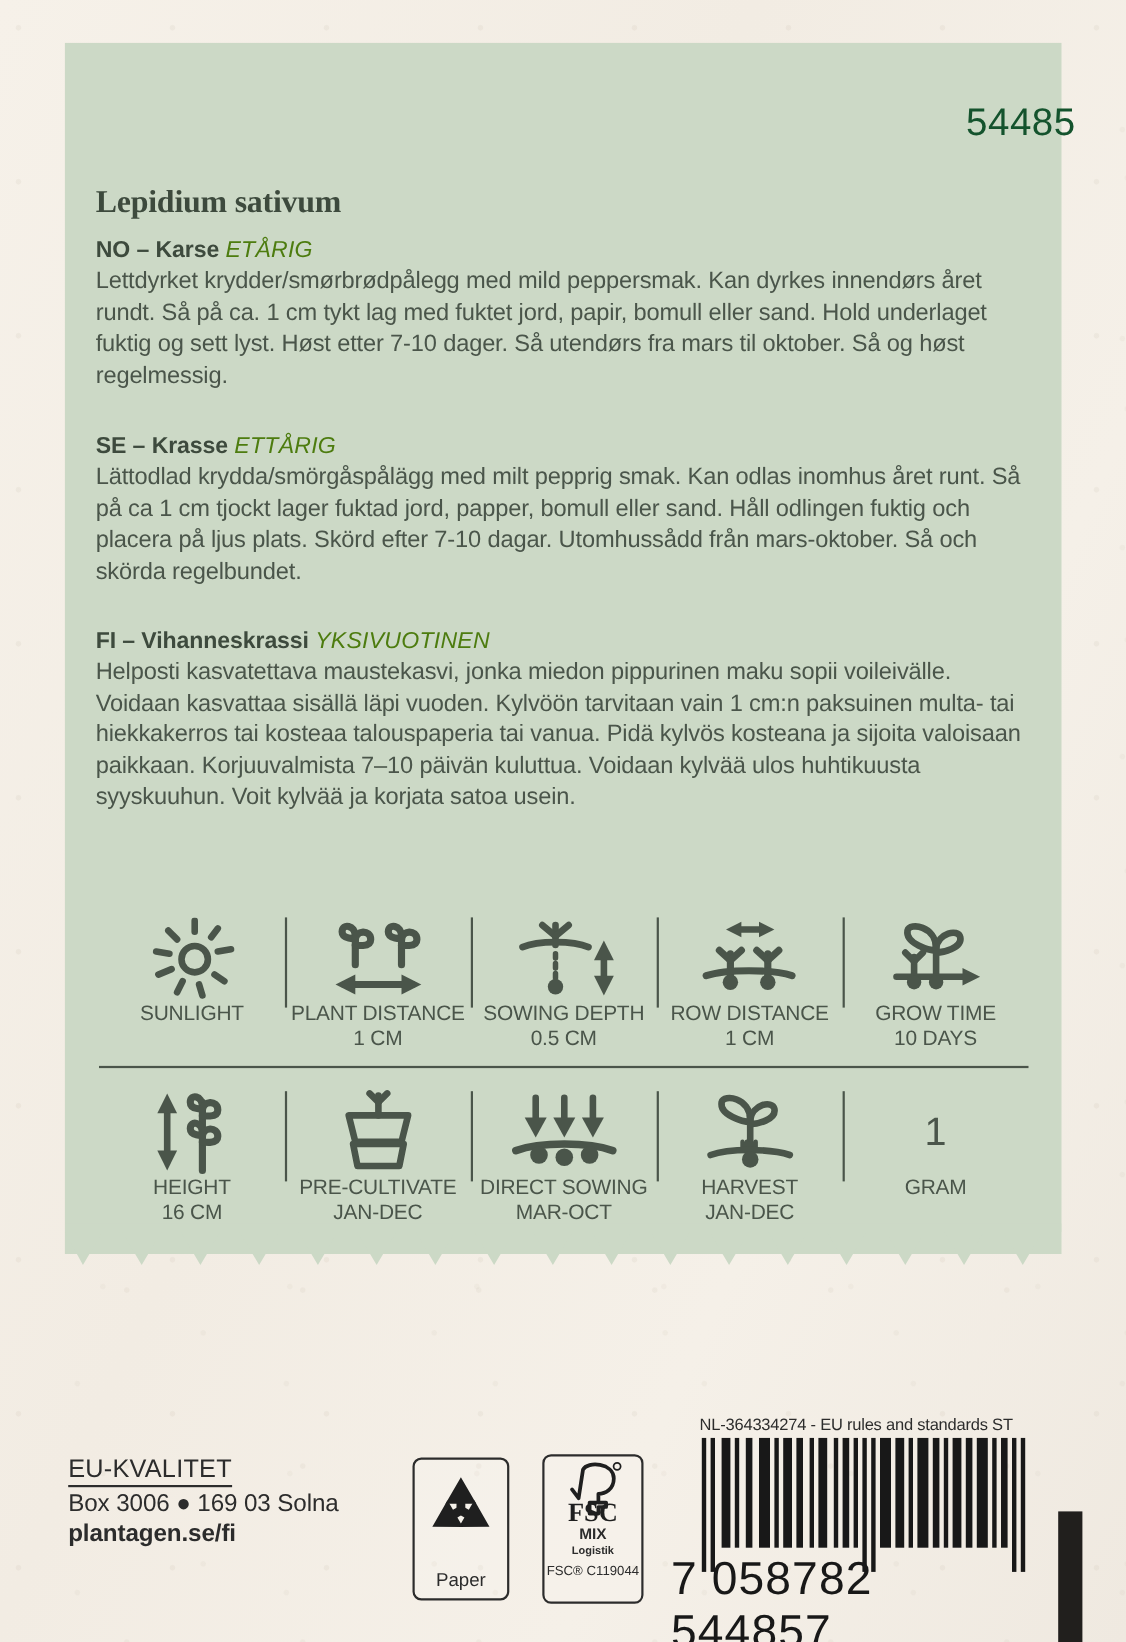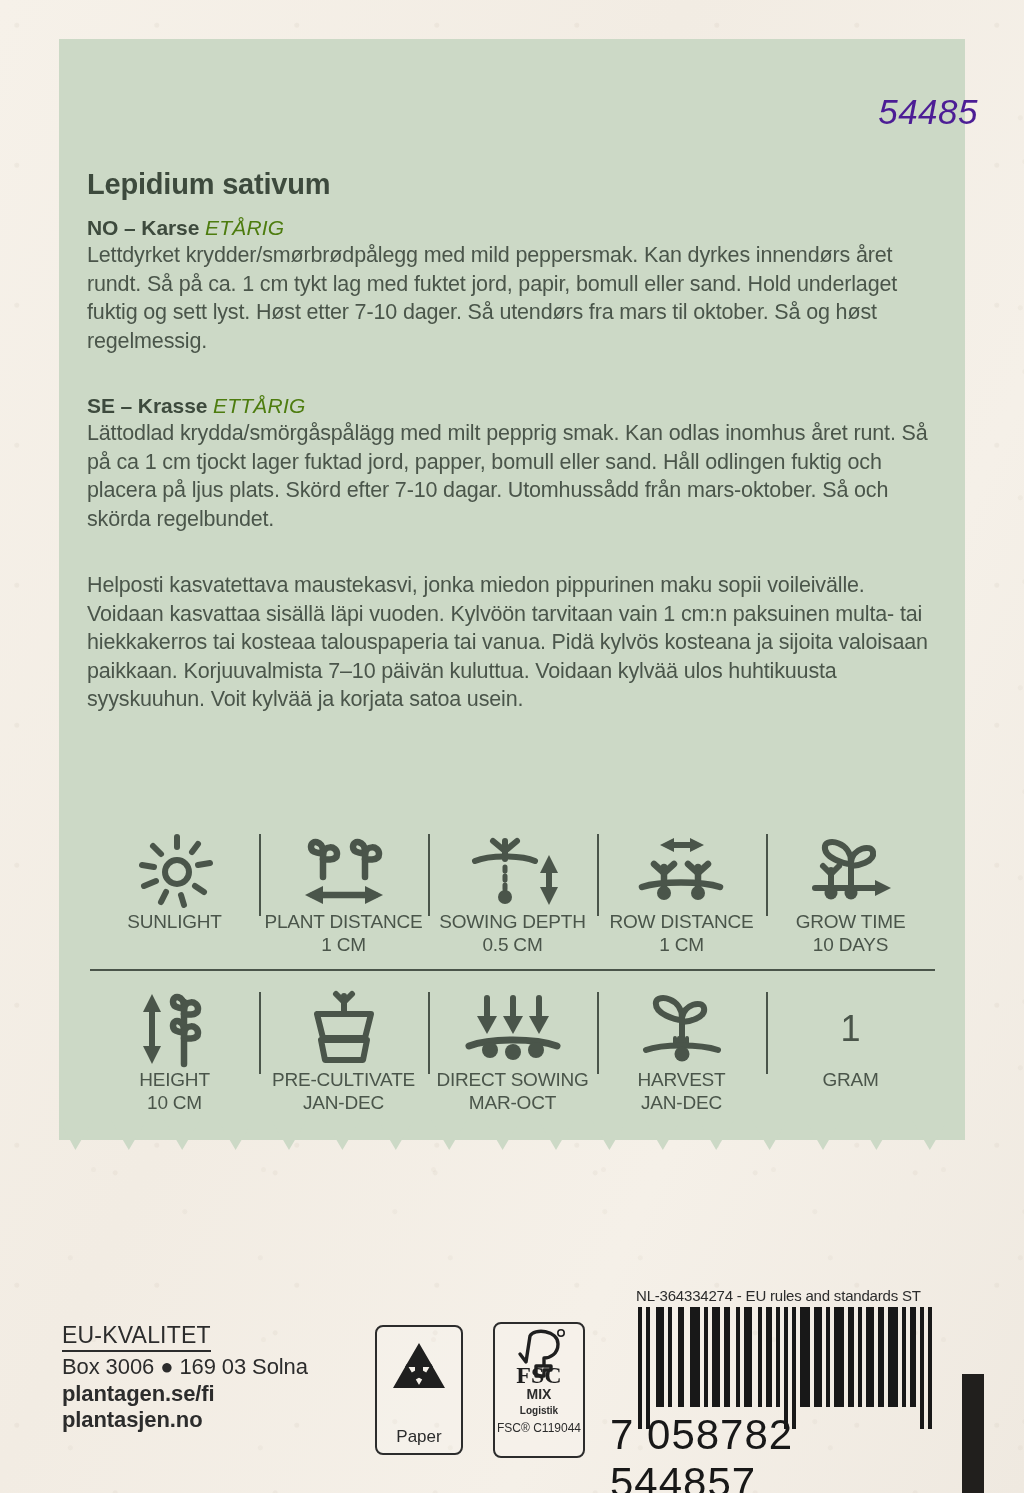--- a/index.html
+++ b/index.html
@@ -47,33 +47,33 @@
     height: 46px;
     display: block;
   }
 
   .code-number {
     position: absolute;
     right: 46px;
     top: 92px;
     font-size: 35px;
     font-weight: 500;
-    font-style: italic;
-    color: #4c1d95;
+    color: #14532d;
     letter-spacing: .5px;
   }
 
   .title-latin {
     position: absolute;
     left: 87px;
     top: 168px;
     font-size: 29px;
     font-weight: bold;
     color: #3d4a3d;
     letter-spacing: -.2px;
+    font-family: Liberation Serif, serif;
   }
 
   .lang-block { position: absolute; left: 87px; width: 852px; }
   .lang-head {
     font-size: 21px;
     font-weight: bold;
     color: #3d4a3d;
     margin: 0 0 1px 0;
     letter-spacing: -.1px;
   }
@@ -291,20 +291,21 @@
   <div class="lang-head"><span>NO – Karse </span><span class="ital">ETÅRIG</span></div>
   <p class="lang-body">Lettdyrket krydder/smørbrødpålegg med mild peppersmak. Kan dyrkes innendørs året rundt. Så på ca. 1 cm tykt lag med fuktet jord, papir, bomull eller sand. Hold underlaget fuktig og sett lyst. Høst etter 7-10 dager. Så utendørs fra mars til oktober. Så og høst regelmessig.</p>
 </div>
 
 <div class="lang-block" id="se-block">
   <div class="lang-head"><span>SE – Krasse </span><span class="ital">ETTÅRIG</span></div>
   <p class="lang-body">Lättodlad krydda/smörgåspålägg med milt pepprig smak. Kan odlas inomhus året runt. Så på ca 1 cm tjockt lager fuktad jord, papper, bomull eller sand. Håll odlingen fuktig och placera på ljus plats. Skörd efter 7-10 dagar. Utomhussådd från mars-oktober. Så och skörda regelbundet.</p>
 </div>
 
 <div class="lang-block" id="fi-block">
+  <div class="lang-head"><span>FI – Vihanneskrassi </span><span class="ital">YKSIVUOTINEN</span></div>
   <p class="lang-body">Helposti kasvatettava maustekasvi, jonka miedon pippurinen maku sopii voileivälle. Voidaan kasvattaa sisällä läpi vuoden. Kylvöön tarvitaan vain 1 cm:n paksuinen multa- tai hiekkakerros tai kosteaa talouspaperia tai vanua. Pidä kylvös kosteana ja sijoita valoisaan paikkaan. Korjuuvalmista 7–10 päivän kuluttua. Voidaan kylvää ulos huhtikuusta syyskuuhun. Voit kylvää ja korjata satoa usein.</p>
 </div>
 
 <div class="icon-row" id="icon-row-1">
 
   <div class="icon-cell">
     <div class="icon-art">
       <svg width="78" height="74" viewBox="0 0 78 74">
         <g stroke="#4a554a" stroke-width="6" stroke-linecap="round" fill="none">
           <circle cx="41" cy="38" r="12"></circle>
@@ -428,21 +429,21 @@
         <g stroke="#4a554a" stroke-width="6.5" fill="none" stroke-linecap="round" stroke-linejoin="round">
           <path d="M52 74 L52 12"></path>
           <path d="M52 16 C52 6, 41 4, 41 12 C41 19, 52 18, 52 18"></path>
           <path d="M52 20 C52 10, 66 10, 66 19 C66 27, 52 24, 52 24"></path>
           <path d="M52 40 C52 30, 41 28, 41 36 C41 43, 52 42, 52 42"></path>
           <path d="M52 44 C52 34, 66 34, 66 43 C66 51, 52 48, 52 48"></path>
         </g>
       </svg>
     </div>
     <div class="icon-label">HEIGHT</div>
-    <div class="icon-value">10 CM</div>
+    <div class="icon-value">16 CM</div>
   </div>
 
   <div class="icon-cell">
     <div class="icon-art">
       <svg width="86" height="78" viewBox="0 0 86 78">
         <g stroke="#4a554a" stroke-width="6" fill="none" stroke-linecap="round" stroke-linejoin="round">
           <path d="M43 24 L43 6"></path>
           <path d="M43 12 L35 4"></path>
           <path d="M43 12 L51 4"></path>
           <path d="M16 24 L70 24 L64 48 L22 48 Z"></path>
@@ -497,21 +498,20 @@
       <span class="gram-number">1</span>
     </div>
     <div class="icon-label">GRAM</div>
   </div>
 </div>
 
 <div class="footer-brand">
   <div class="brand-title">EU-KVALITET</div>
   <div class="brand-line">Box 3006 ● 169 03 Solna</div>
   <div class="brand-line bold">plantagen.se/fi</div>
-  <div class="brand-line bold">plantasjen.no</div>
 </div>
 
 <div class="logo-box" id="recycle-box">
   <svg width="80" height="92" viewBox="0 0 80 92" style="display:block;margin:2px auto 0;">
     <g fill="#1f1f1f">
       <path d="M40 14 L54 38 L44 38 L44 46 L36 46 L36 38 L26 38 Z" transform="rotate(0 40 40)"></path>
       <path d="M40 14 L54 38 L44 38 L44 46 L36 46 L36 38 L26 38 Z" transform="rotate(120 40 44)"></path>
       <path d="M40 14 L54 38 L44 38 L44 46 L36 46 L36 38 L26 38 Z" transform="rotate(240 40 44)"></path>
     </g>
   </svg>

